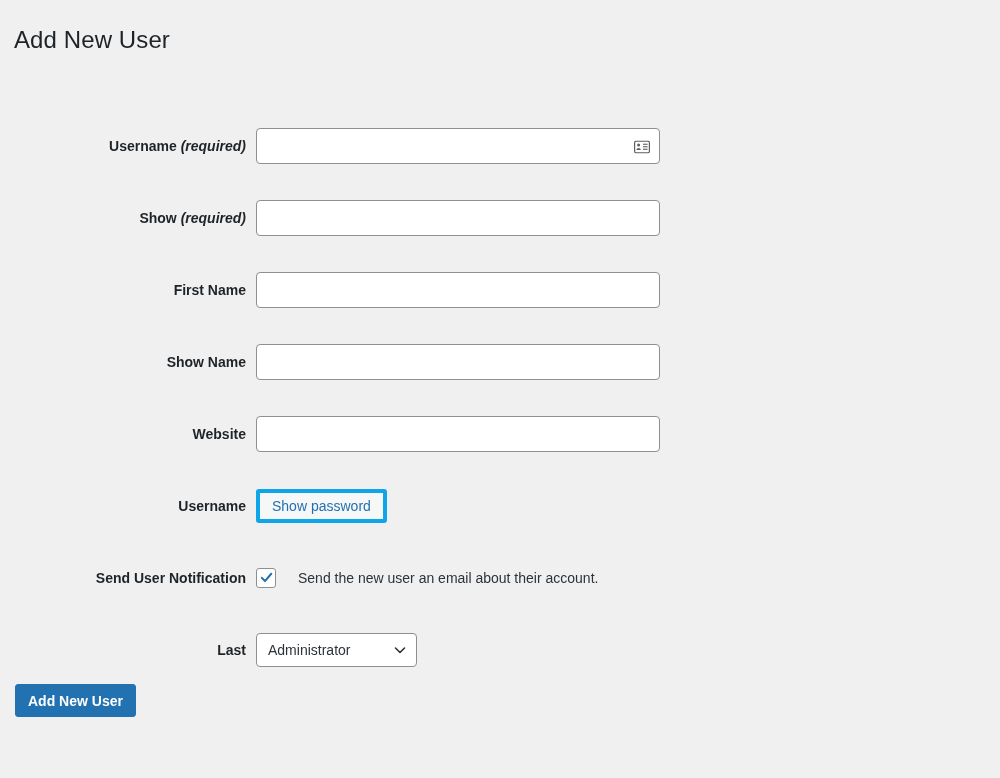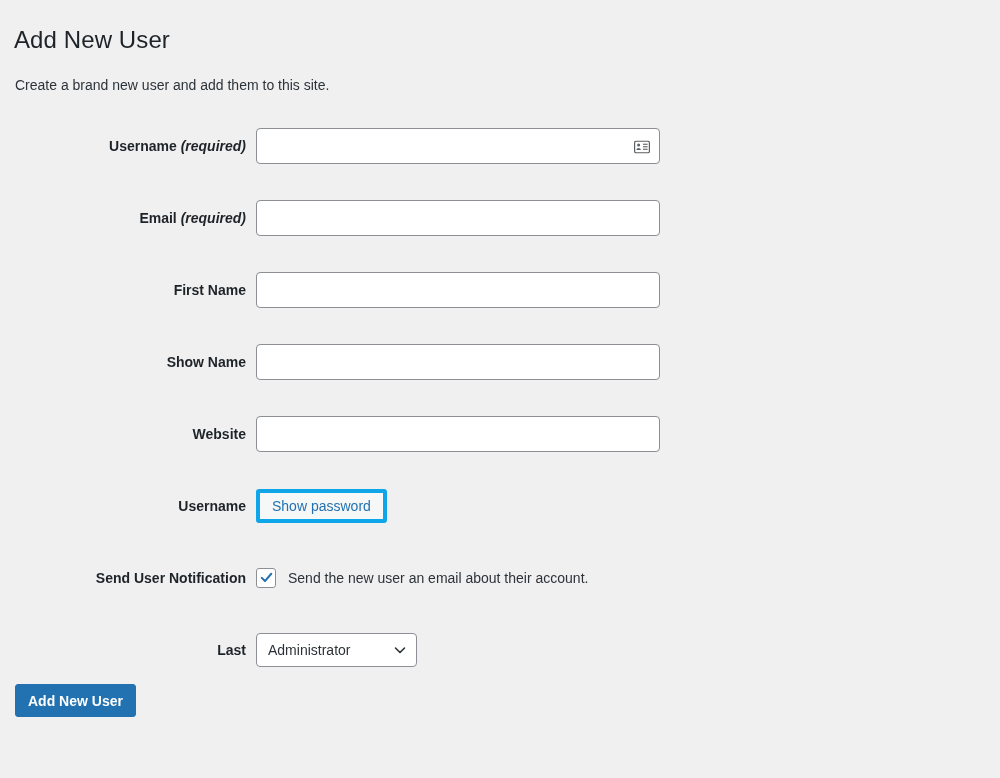--- a/index.html
+++ b/index.html
@@ -123,21 +123,21 @@
     background: #f6f7f7;
     border: 4px solid #0ea5e9;
     border-radius: 3px;
     cursor: pointer;
     white-space: nowrap;
   }
 
   .checkbox-line {
     display: flex;
     align-items: center;
-    gap: 12px;
+    gap: 22px;
     font-size: 14px;
     color: #2c3338;
   }
 
   .checkbox {
     position: relative;
     width: 20px;
     height: 20px;
     min-width: 20px;
     background: #ffffff;
@@ -211,21 +211,20 @@
     white-space: nowrap;
   }
 </style>
 </head>
 <body>
 
 <div class="page">
 
   <h1 class="page-title">Add New User</h1>
 
-  <p class="page-description">Create a brand new user and add them to this site.</p>
 
   <table class="form-table">
     <tbody>
 
       <tr class="form-row">
         <th>
           <span>Username</span>
           <span class="req">(required)</span>
         </th>
         <td>
@@ -240,21 +239,21 @@
                 <rect x="9" y="5.7" width="4.6" height="1.1" fill="#5c5f62"></rect>
                 <rect x="9" y="8.2" width="4.6" height="1.1" fill="#5c5f62"></rect>
               </svg>
             </span>
           </span>
         </td>
       </tr>
 
       <tr class="form-row">
         <th>
-          <span>Email</span>
+          <span>Show</span>
           <span class="req">(required)</span>
         </th>
         <td>
           <span class="input-wrap">
             <input class="text-input" type="text" value="" style="">
           </span>
         </td>
       </tr>
 
       <tr class="form-row">

